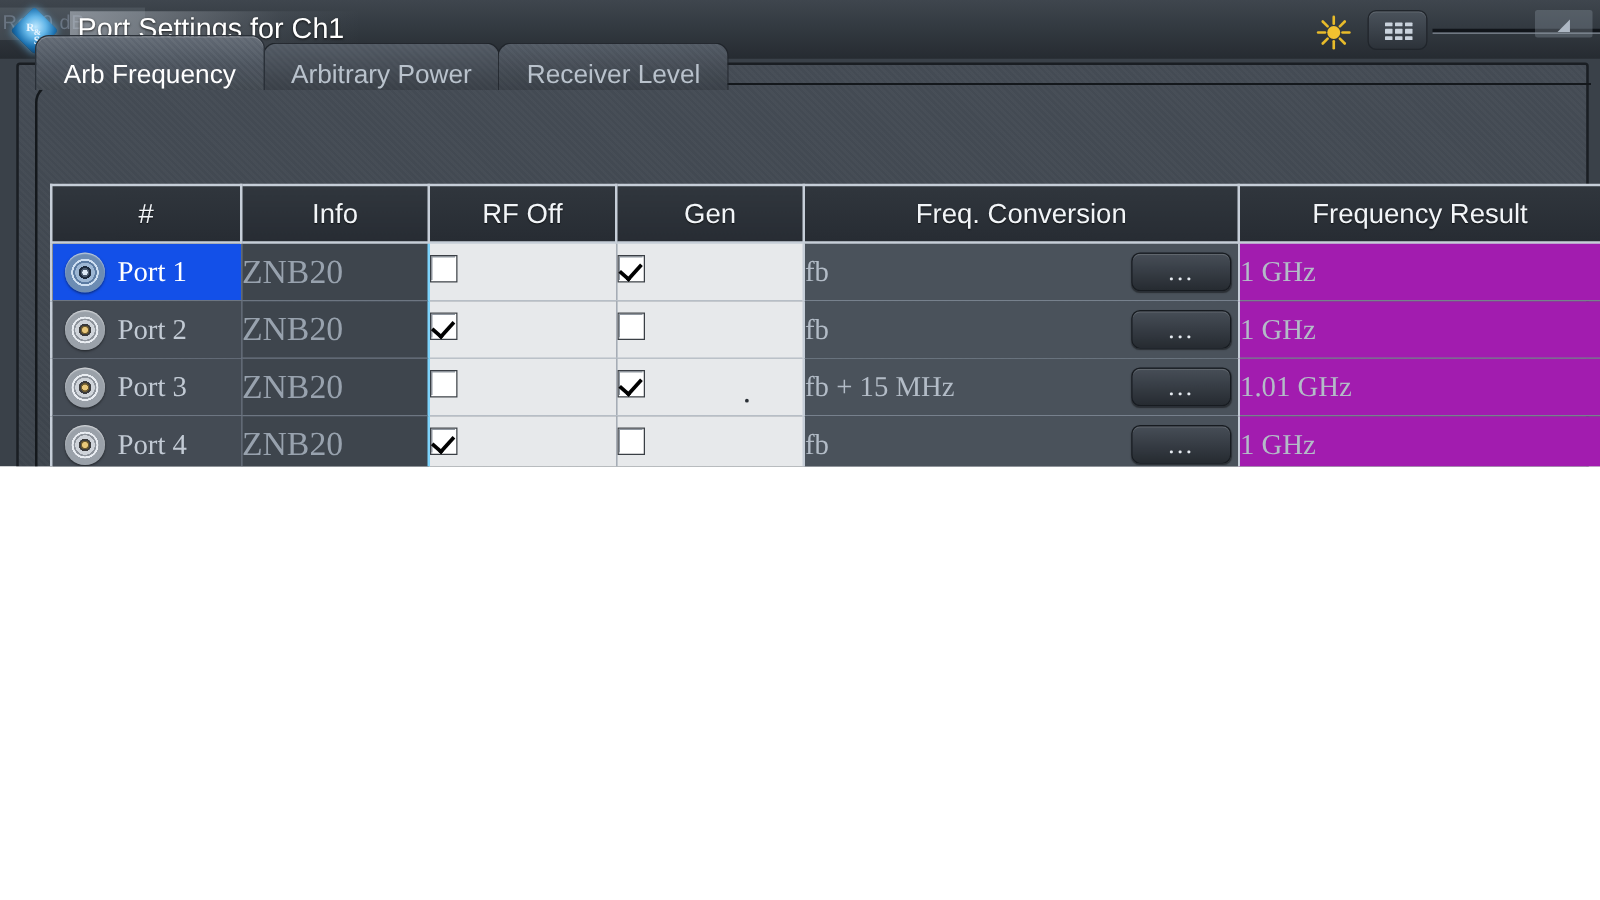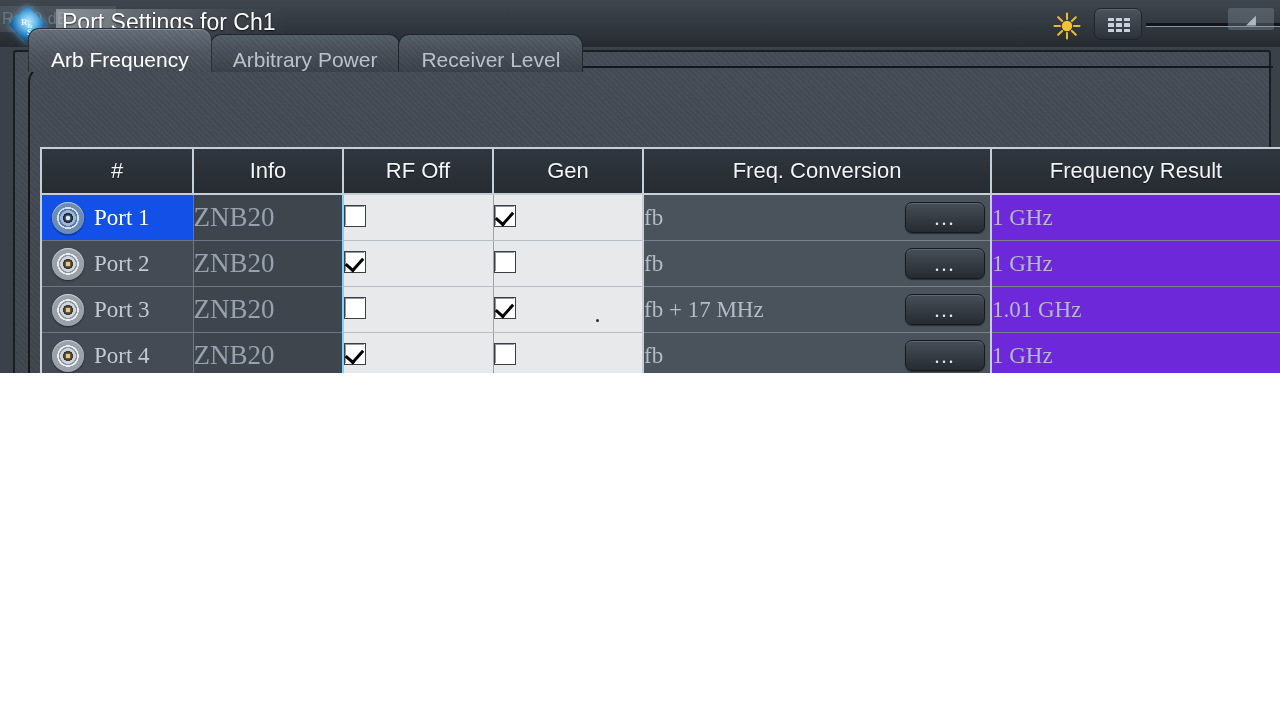--- a/index.html
+++ b/index.html
@@ -317,21 +317,21 @@
     font-size: 20px;
     line-height: 1;
     letter-spacing: 2px;
     display: flex;
     align-items: flex-end;
     justify-content: center;
     padding-bottom: 4px;
   }
 
   td.c-result {
-    background: #6d28d9;
+    background: #a21caf;
     border-bottom: 1px solid #77818d;
     padding-left: 9px;
     font-size: 23px;
     color: #b3bcc7;
   }
 
   
   #cursor-dot {
     position: absolute;
     left: 596px; top: 319px;
@@ -484,21 +484,21 @@
           </div>
         </td>
         <td class="c-info">ZNB20</td>
         <td class="c-check">
           <span class="cb"></span>
         </td>
         <td class="c-check last">
           <span class="cb checked"></span>
         </td>
         <td class="c-conv">
-          <span>fb + 17 MHz</span>
+          <span>fb + 15 MHz</span>
           <span class="ellipsis-btn">...</span>
         </td>
         <td class="c-result">1.01 GHz</td>
       </tr>
 
       <tr>
         <td class="c-num">
           <div class="num-cell-inner">
             <span class="port-icon silver"></span>
             <span class="port-label">Port 4</span>

